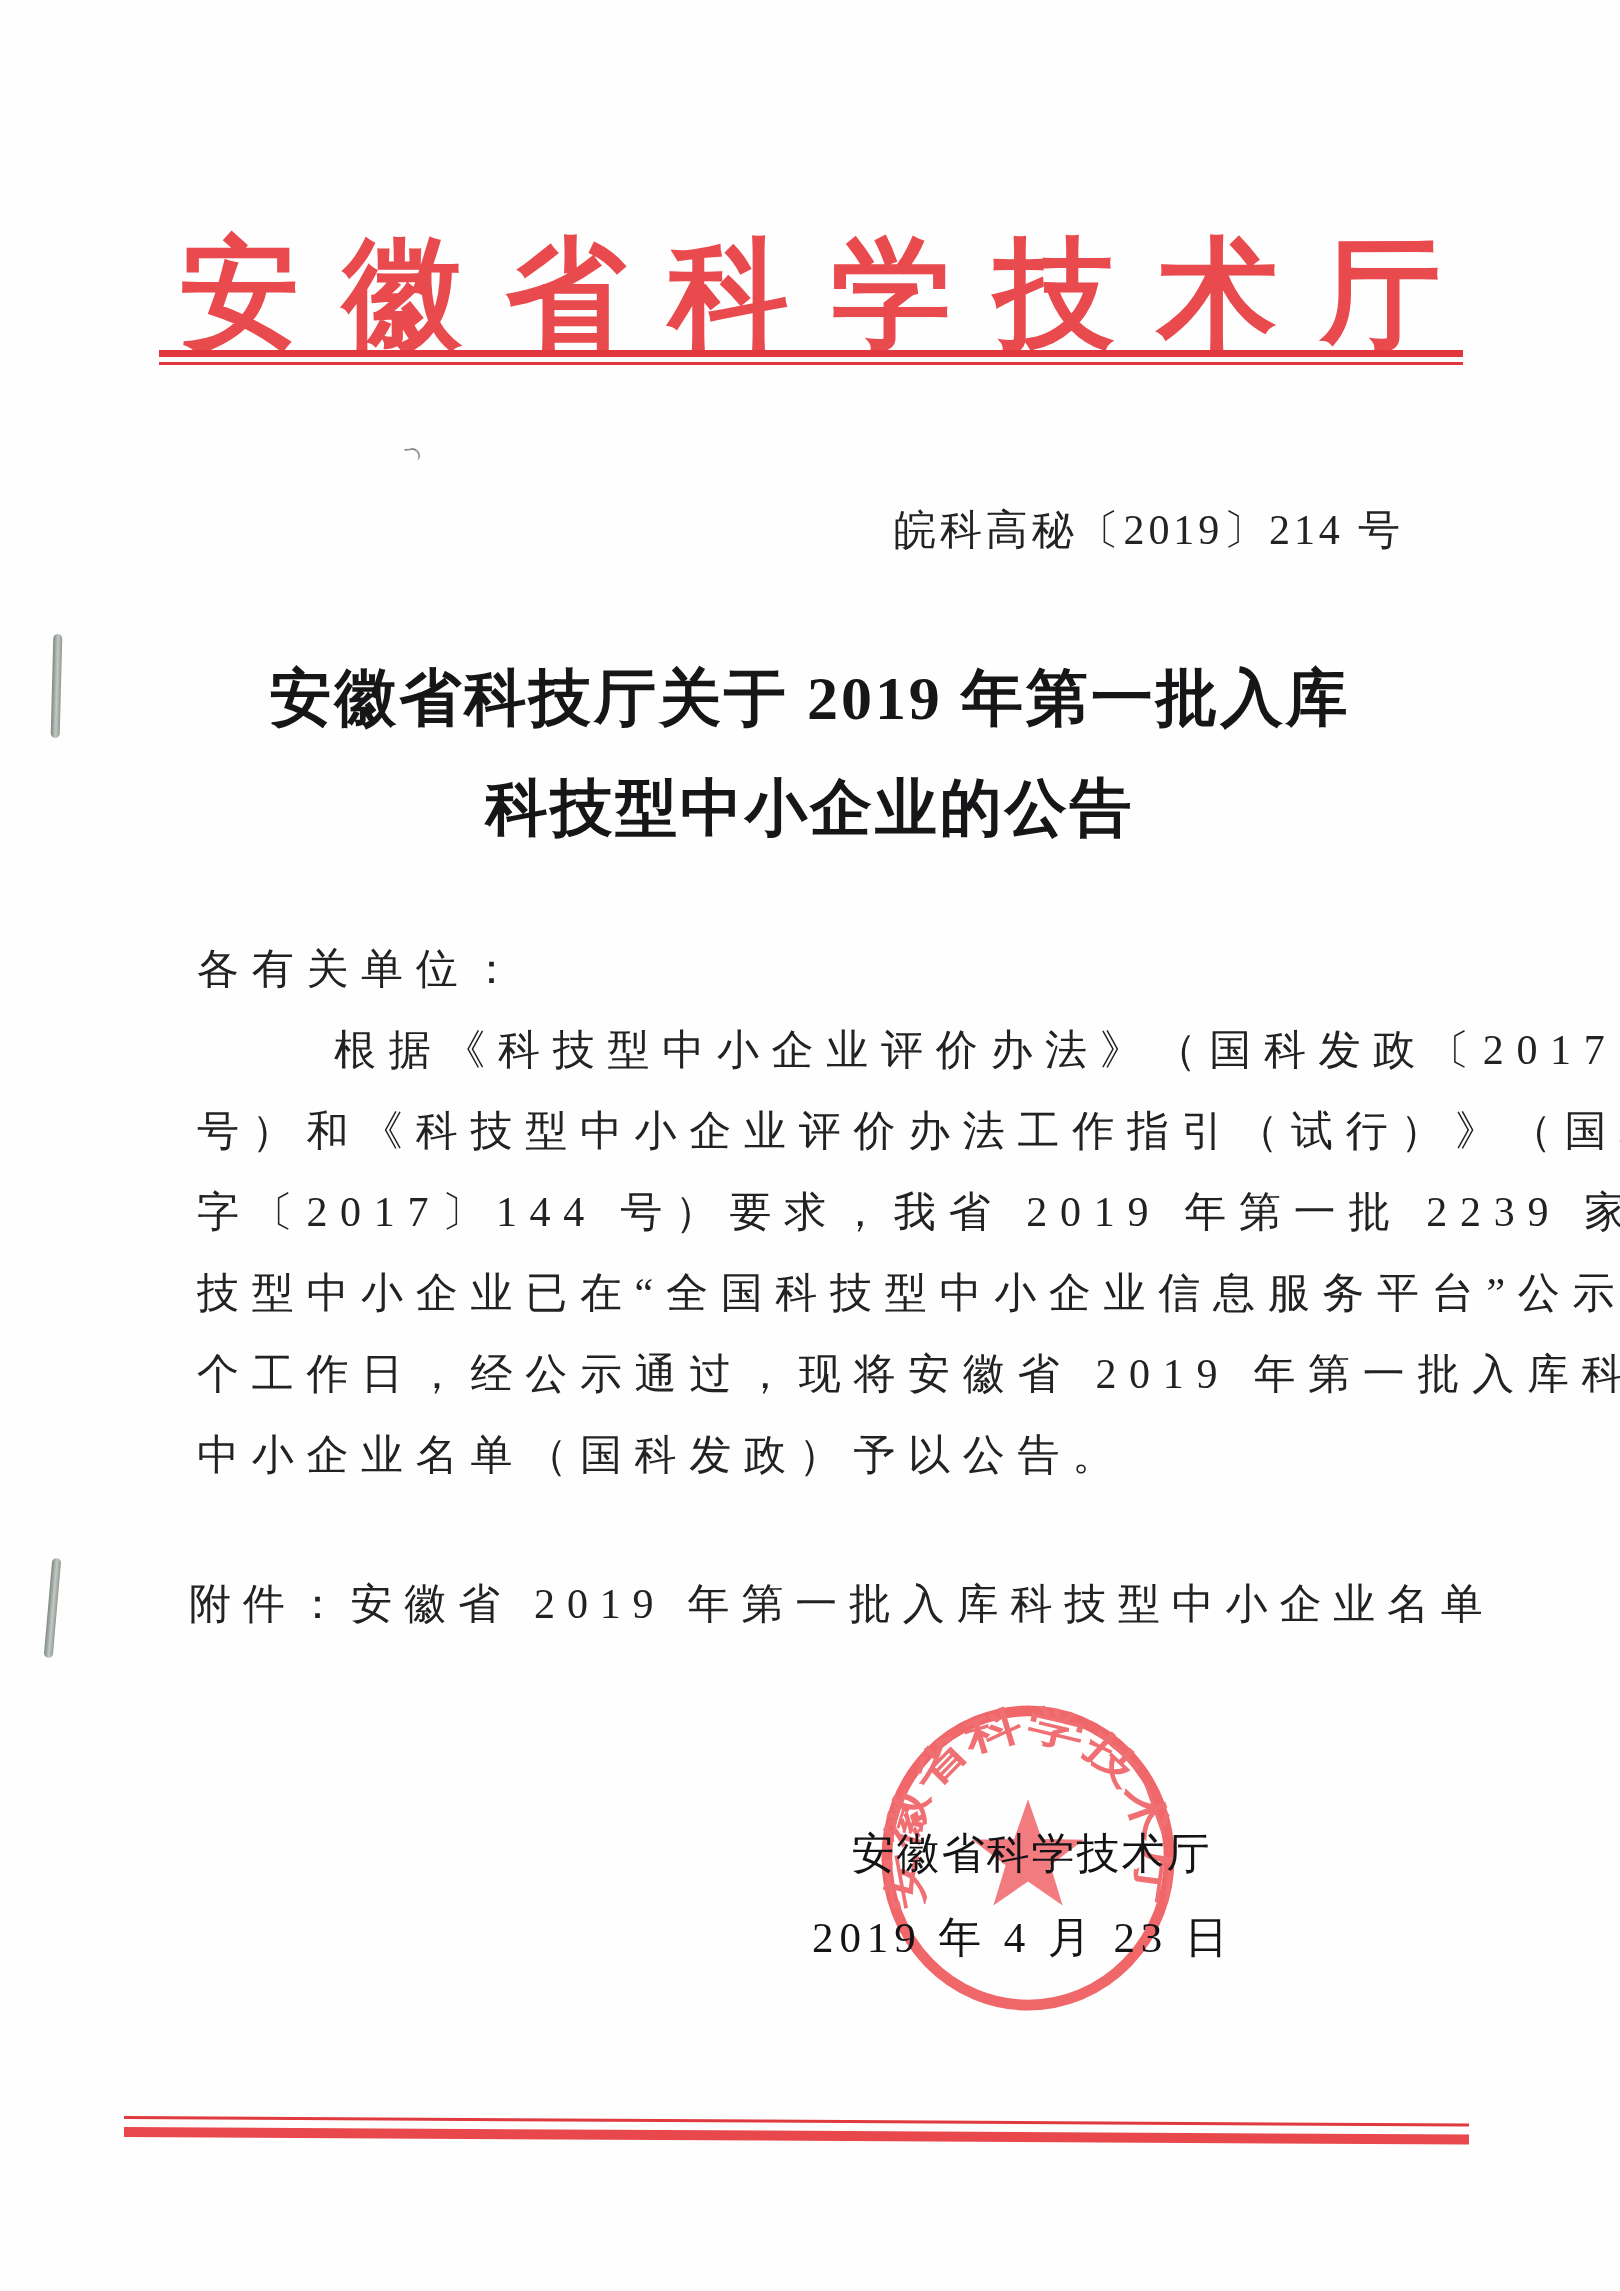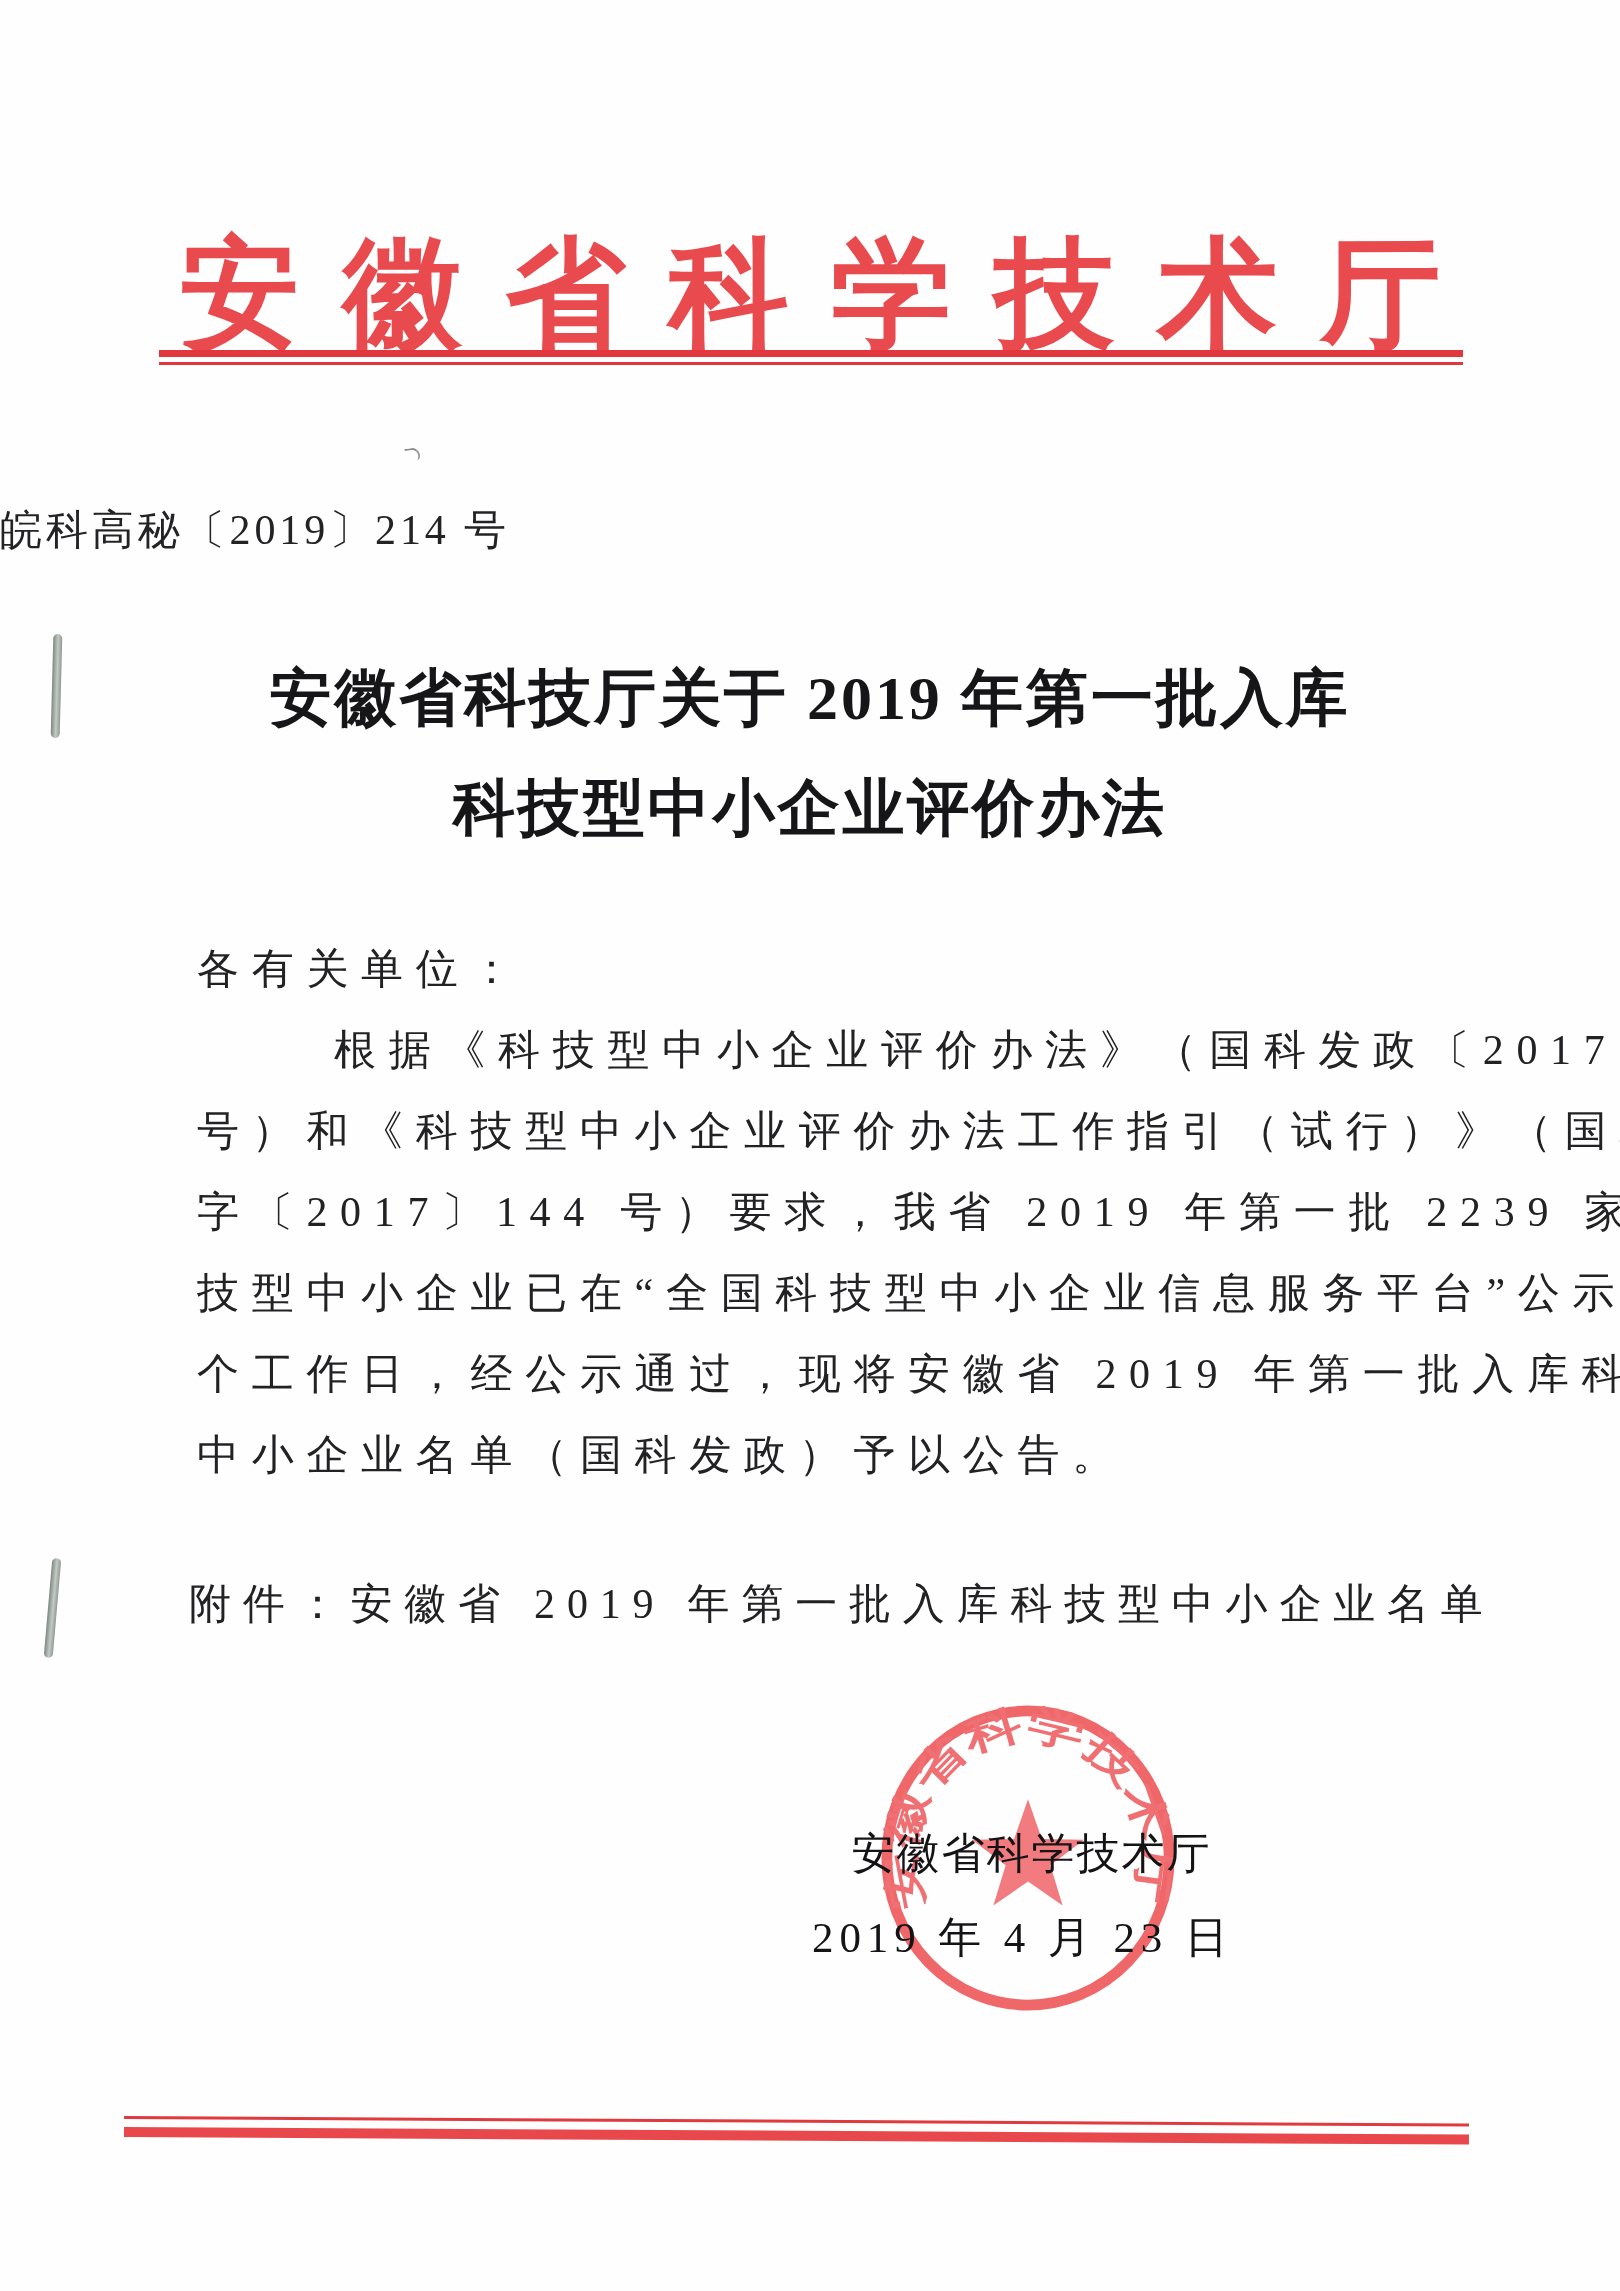--- a/index.html
+++ b/index.html
@@ -22,21 +22,21 @@
     letter-spacing: 43px; text-indent: 43px;
     white-space: nowrap;
   }
   .head-rules { position: absolute; left: 159px; top: 350px; width: 1304px; }
   .head-rule-thick { height: 6.9px; background: #e2383d; }
   .head-rule-thin  { height: 2.9px; background: #e2383d; margin-top: 4.9px; }
 
   
   .doc-number {
     position: absolute; top: 502px; left: 0; width: 1404px;
-    text-align: left;
+    text-align: right;
     font-size: 42px; letter-spacing: 3.9px;
     color: #232325;
     white-space: nowrap;
   }
 
   
   .doc-title {
     position: absolute; top: 643px; left: 0; width: 1620px;
     text-align: center;
     font-size: 62px; font-weight: bold;
@@ -114,21 +114,21 @@
 
   <div class="head-rules">
     <div class="head-rule-thick"></div>
     <div class="head-rule-thin"></div>
   </div>
 
   <div class="doc-number">皖科高秘〔2019〕214 号</div>
 
   <div class="doc-title">
     <div>安徽省科技厅关于 2019 年第一批入库</div>
-    <div>科技型中小企业评价办法</div>
+    <div>科技型中小企业的公告</div>
   </div>
 
   <div class="body-block">
     <div class="body-line">各有关单位：</div>
     <div class="body-line indent">根据《科技型中小企业评价办法》（国科发政〔2017〕115</div>
     <div class="body-line">号）和《科技型中小企业评价办法工作指引（试行）》（国科火</div>
     <div class="body-line">字〔2017〕144 号）要求，我省 2019 年第一批 2239 家拟入库科</div>
     <div class="body-line">技型中小企业已在“全国科技型中小企业信息服务平台”公示 10</div>
     <div class="body-line">个工作日，经公示通过，现将安徽省 2019 年第一批入库科技型</div>
     <div class="body-line">中小企业名单（国科发政）予以公告。</div>

